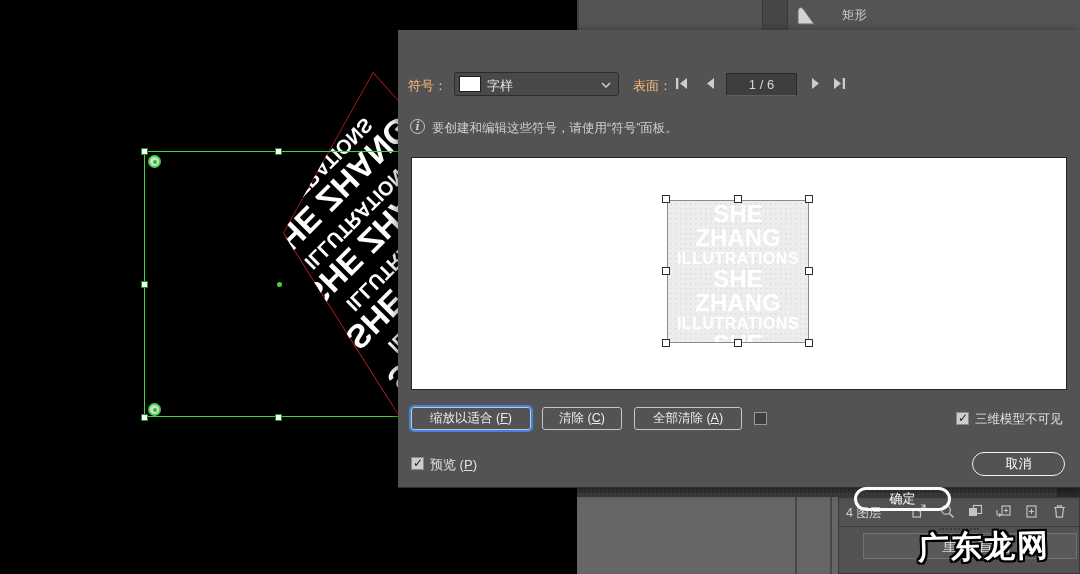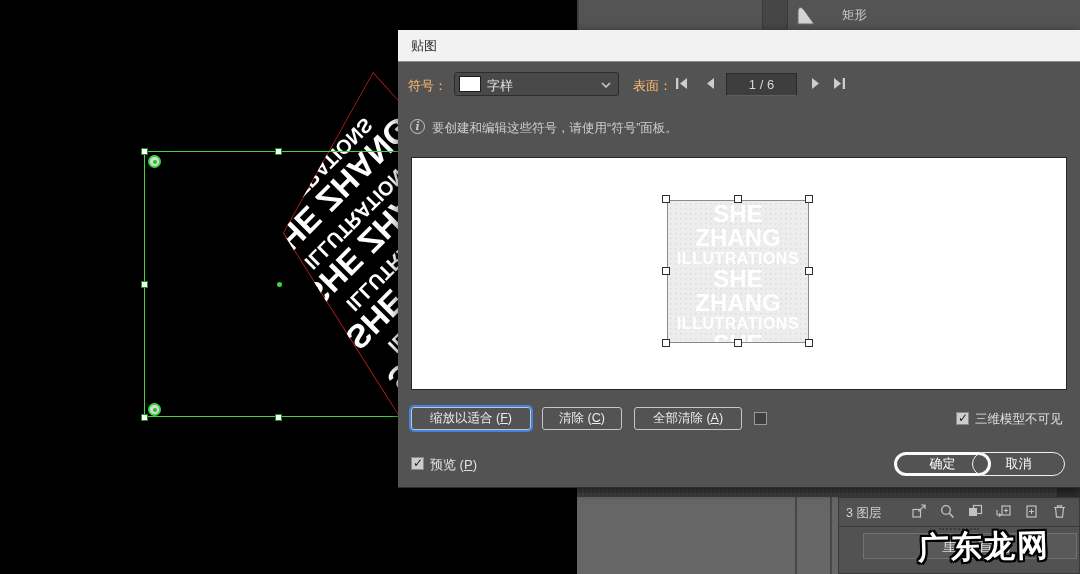--- a/index.html
+++ b/index.html
@@ -97,21 +97,21 @@
   .dlg-btn.focused { box-shadow:0 0 0 2px #3f84e5; }
   .cb { position:absolute; width:13px; height:13px; border:1px solid #9a9a9a; background:#3f3f3f;
     cursor:pointer; }
   .cb.checked { background:#cdcdcd; border-color:#8a8a8a; }
   .cb.checked::after { content:"✓"; position:absolute; left:1px; top:-2px; color:#1a1a1a;
     font-size:12px; font-weight:bold; }
   .cb-label { position:absolute; font-size:12.5px; color:#e0e0e0; }
 
   .pill { position:absolute; top:422px; height:24px; background:transparent; color:#fff; font-size:13px;
     font-family:inherit; border-radius:13px; cursor:pointer; }
-  #ok-btn { left:496px; width:97px; border:3px solid #fafafa; }
+  #ok-btn { left:456px; width:97px; border:3px solid #fafafa;margin-top:35px; }
   #cancel-btn { left:574px; width:93px; border:1.5px solid #f0f0f0; }
 
   u { text-decoration:underline; }
   svg { display:block; }
 </style>
 </head>
 <body>
 
 <div id="canvas">
 
@@ -152,21 +152,21 @@
   <span class="shape-label">矩形</span>
 </div>
 
 <div id="bottompanel">
   <div class="topstrip"></div>
   <div class="darktab"></div>
   <div class="vline1"></div>
   <div class="vline2"></div>
 
   <div id="layers-panel">
-    <span class="count">3 图层</span>
+    <span class="count">4 图层</span>
     <div id="layers-icons">
       <span>
         <svg width="17" height="17">
             <rect x="2" y="6.5" width="7.5" height="7.5" fill="none" stroke="#c2c2c2" stroke-width="1.2"></rect>
             <path d="M7.5 8.5 L14 2 M10 2 h4 v4" fill="none" stroke="#c2c2c2" stroke-width="1.2"></path>
           </svg>
       </span>
       <span>
         <svg width="17" height="17">
             <circle cx="7" cy="7" r="4.3" fill="none" stroke="#c2c2c2" stroke-width="1.3"></circle>
@@ -198,21 +198,20 @@
           </svg>
       </span>
     </div>
     <div class="sep"></div>
     <div class="grip"></div>
     <div id="recolor-bar">重新着色</div>
   </div>
 </div>
 
 <div id="dialog">
-  <div id="dlg-title">贴图</div>
 
   <span class="dlg-label" style="left:10px;top:47px;">符号：</span>
   <div id="symbol-dropdown">
     <span class="swatch"></span>
     <span class="val">字样</span>
     <span class="chev">
       <svg width="10" height="6">
           <path d="M1 1 L5 5 L9 1" fill="none" stroke="#cccccc" stroke-width="1.5"></path>
         </svg>
     </span>

